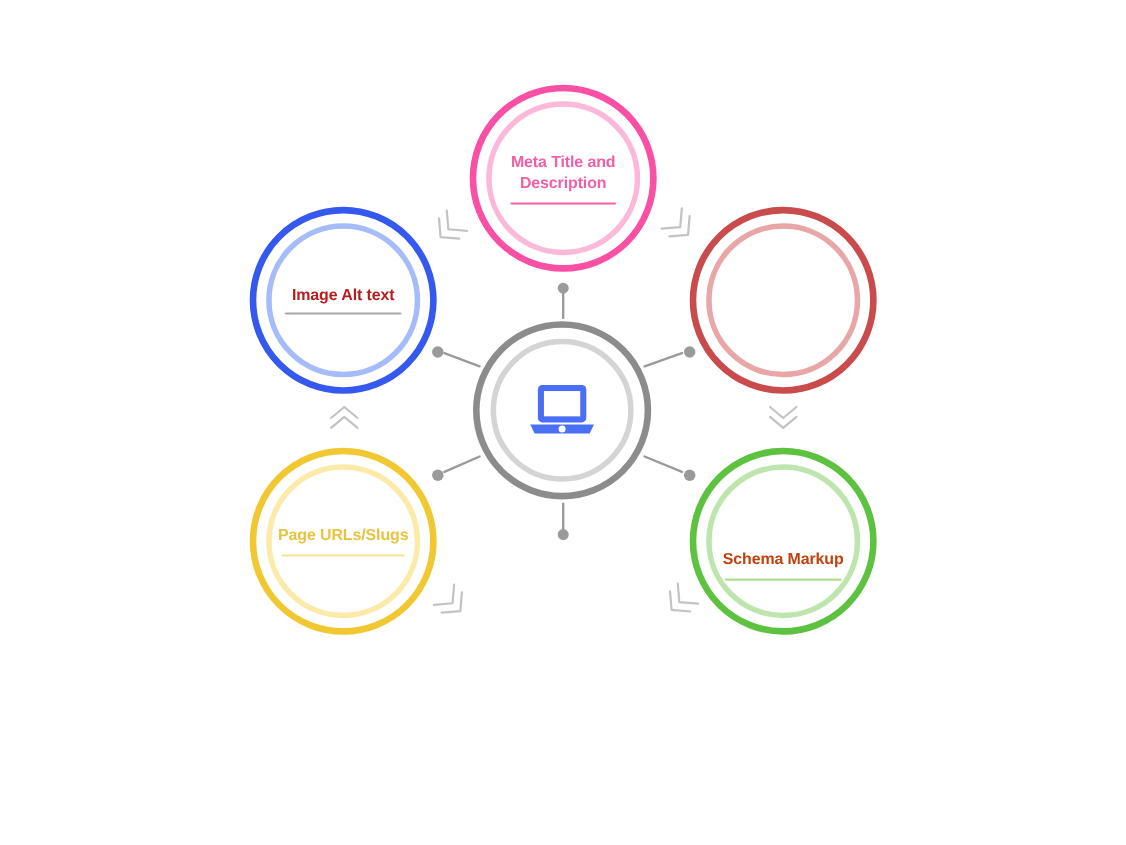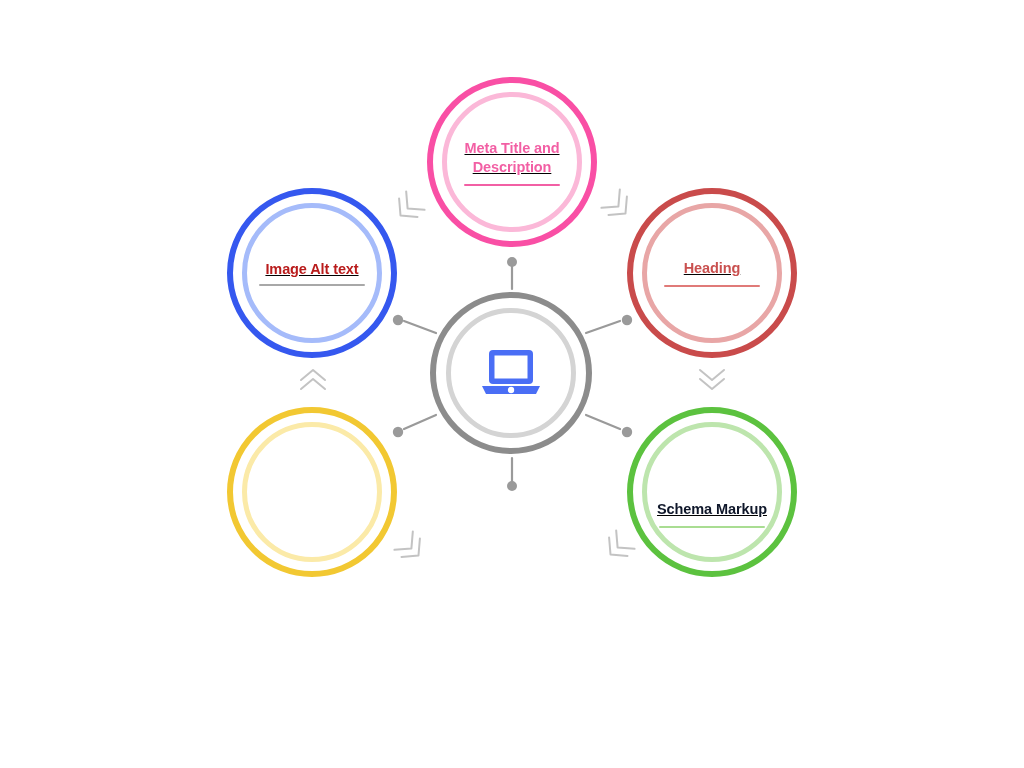--- a/index.html
+++ b/index.html
@@ -26,21 +26,20 @@
     width: 1024px;
     height: 768px;
   }
   .node {
     position: absolute;
     border-radius: 50%;
     display: flex;
     align-items: center;
     justify-content: center;
     box-sizing: border-box;
-    text-decoration: underline;
   }
   .node-inner {
     position: absolute;
     border-radius: 50%;
     box-sizing: border-box;
   }
   .node-label-wrap {
     position: relative;
     z-index: 3;
     text-align: center;
@@ -178,37 +177,37 @@
     <div class="node-inner" style="left:9px; top:9px; right:9px; bottom:9px; border:5px solid #fbb8d8;"></div>
     <div class="node-label-wrap">
       <div class="node-label" style="color:#f25fa4;">Meta Title and
 Description</div>
       <div class="node-underline" style="background:#f25fa4;"></div>
     </div>
   </div>
 
   <div class="node" style="left:627px; top:188px; width:170px; height:170px; border:6px solid #c94b4b; background:#ffffff; z-index:5;">
     <div class="node-inner" style="left:9px; top:9px; right:9px; bottom:9px; border:5px solid #e8a6a6;"></div>
-    <div class="node-label-wrap">
-      <div class="node-label" style="color:#c9504f;">Heading</div>
-      <div class="node-underline" style="background:#e07a78; height:1.6px;"></div>
-    </div>
   </div>
 
   <div class="node" style="left:627px; top:407px; width:170px; height:170px; border:6px solid #5cc23f; background:#ffffff; z-index:5;">
     <div class="node-inner" style="left:9px; top:9px; right:9px; bottom:9px; border:5px solid #bde5ad;"></div>
     <div class="node-label-wrap">
-      <div class="node-label" style="color:#0f172a;margin-top:44px;">Schema Markup</div>
+      <div class="node-label" style="color:#c2410c;margin-top:44px;">Schema Markup</div>
       <div class="node-underline" style="background:#a9dd92; height:1.8px; width:80%;"></div>
     </div>
   </div>
 
 
   <div class="node" style="left:227px; top:407px; width:170px; height:170px; border:6px solid #f2c832; background:#ffffff; z-index:5;">
     <div class="node-inner" style="left:9px; top:9px; right:9px; bottom:9px; border:5px solid #fbeaa8;"></div>
+    <div class="node-label-wrap">
+      <div class="node-label" style="color:#e8c33d;">Page URLs/Slugs</div>
+      <div class="node-underline" style="background:#f6e58a; height:2px; width:84%;"></div>
+    </div>
   </div>
 
   <div class="node" style="left:227px; top:188px; width:170px; height:170px; border:6px solid #3558ef; background:#ffffff; z-index:5;">
     <div class="node-inner" style="left:9px; top:9px; right:9px; bottom:9px; border:5px solid #a5bbfa;"></div>
     <div class="node-label-wrap">
       <div class="node-label" style="color:#b91c1c;">Image Alt text</div>
       <div class="node-underline" style="background:#a8a8a8; height:1.5px; width:80%; margin-top:5px;"></div>
     </div>
   </div>
 

